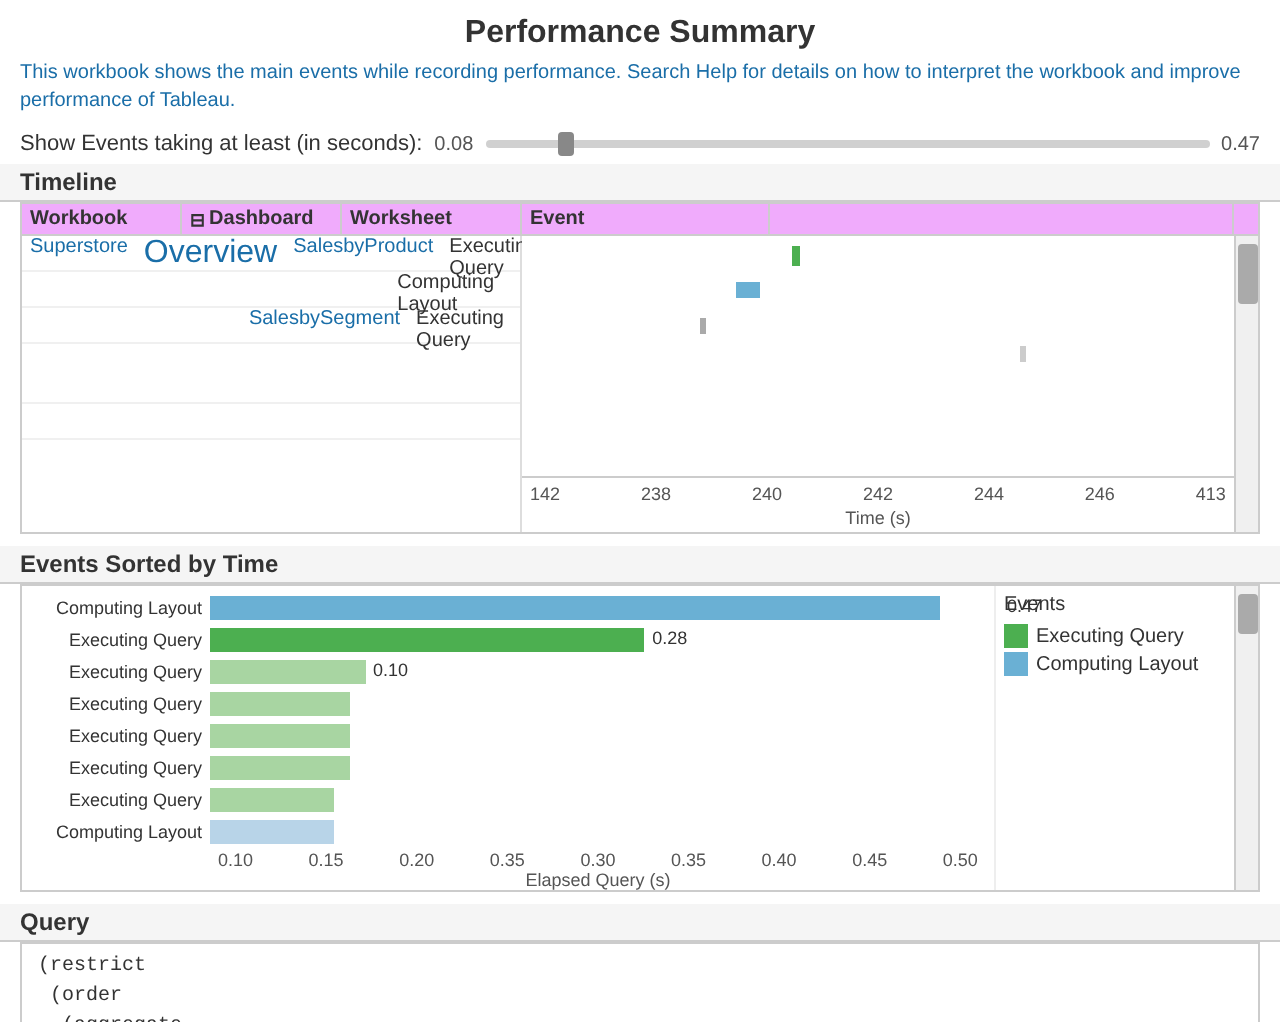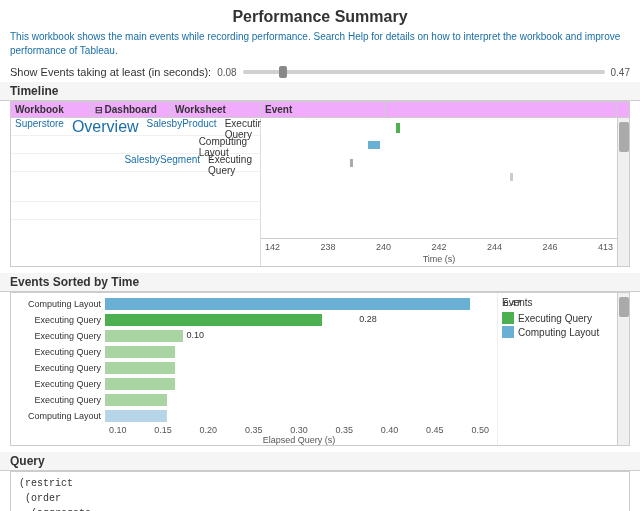--- a/index.html
+++ b/index.html
@@ -361,21 +361,21 @@
         <div class="bar-label">Computing Layout</div>
         <div class="bar-container">
           <div class="bar-fill" style="width:94%; background:#6ab0d4;"></div>
           <span class="bar-value">0.47</span>
         </div>
       </div>
       <div class="bar-row">
         <div class="bar-label">Executing Query</div>
         <div class="bar-container">
           <div class="bar-fill" style="width:56%; background:#4caf50;"></div>
-          <span class="bar-value" style="left:57%; right:auto;margin-left:33px;">0.28</span>
+          <span class="bar-value" style="left:57%; right:auto;">0.28</span>
         </div>
       </div>
       <div class="bar-row">
         <div class="bar-label">Executing Query</div>
         <div class="bar-container">
           <div class="bar-fill" style="width:20%; background:#a8d5a2;"></div>
           <span class="bar-value" style="left:21%; right:auto;">0.10</span>
         </div>
       </div>
       <div class="bar-row">

